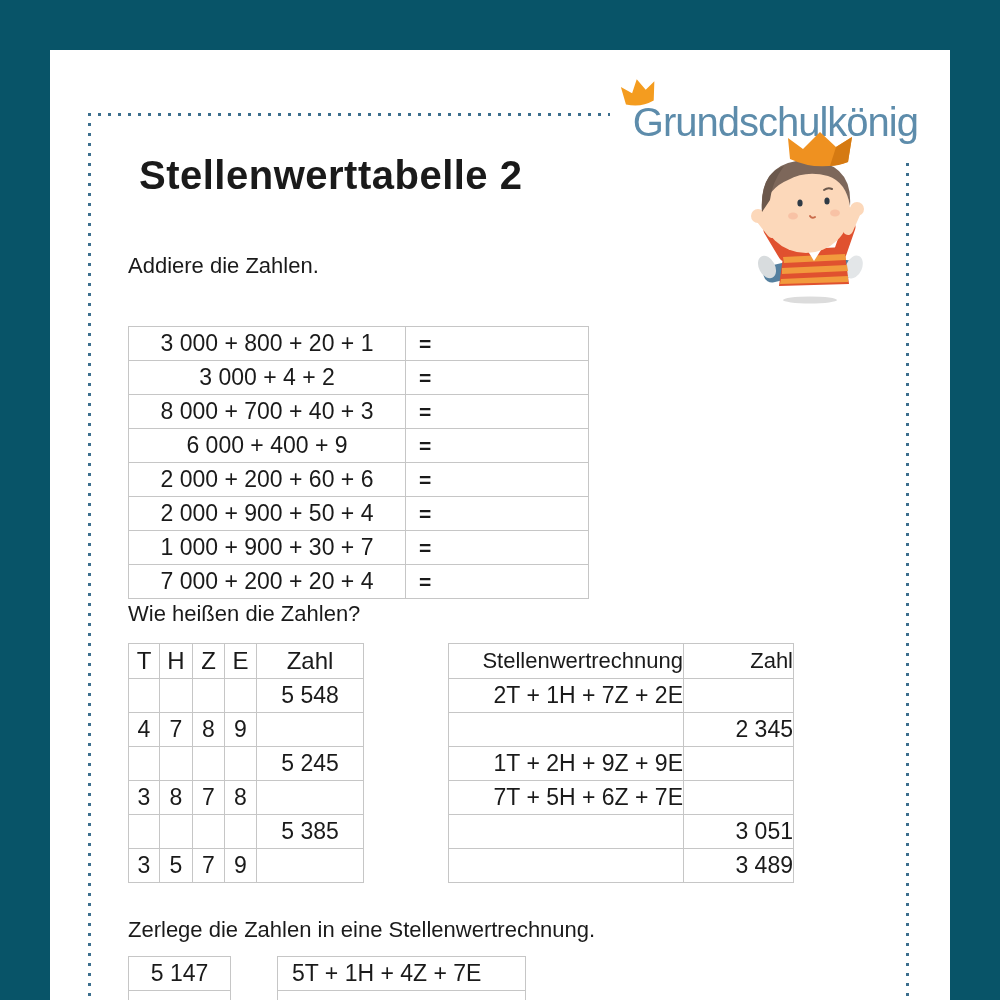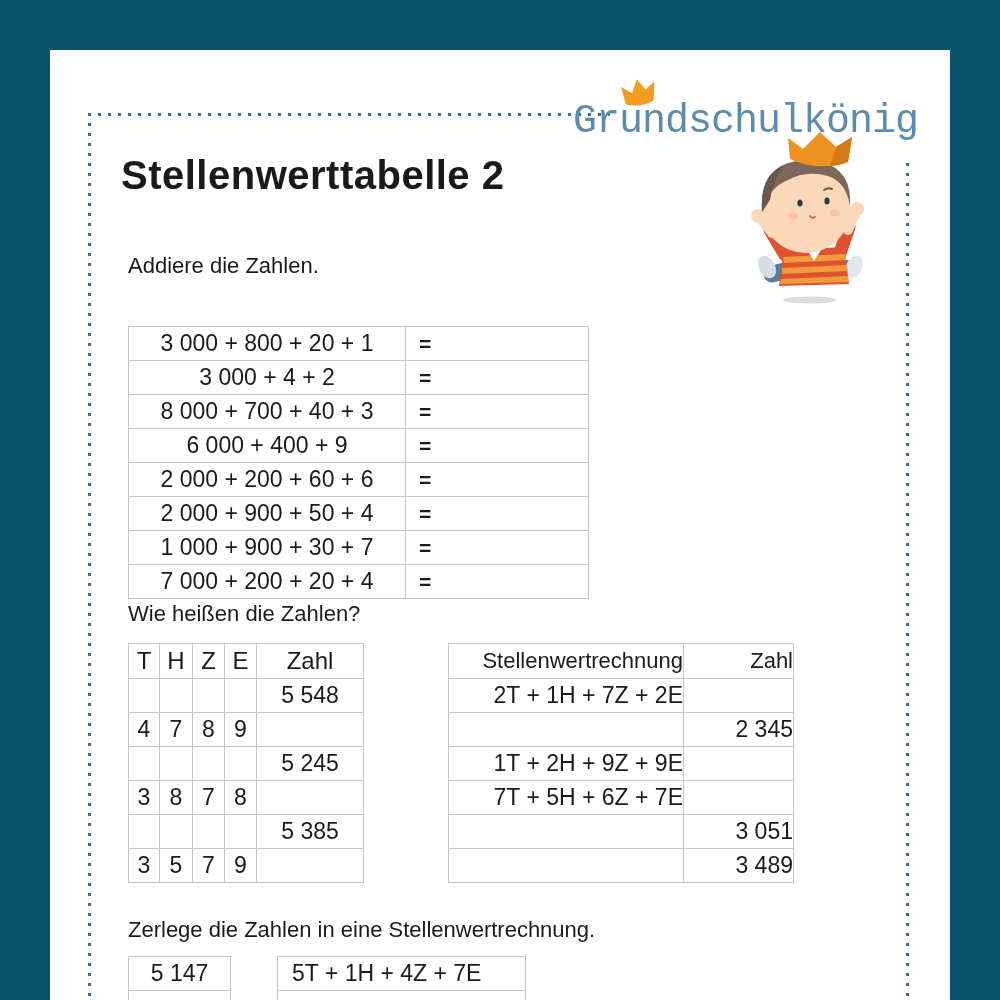--- a/index.html
+++ b/index.html
@@ -20,29 +20,29 @@
     background-image:repeating-linear-gradient(to right,#3c6f8e 0,#3c6f8e 3px,transparent 3px,transparent 10px);}
   .dots-v{position:absolute;width:3px;
     background-image:repeating-linear-gradient(to bottom,#3c6f8e 0,#3c6f8e 3px,transparent 3px,transparent 10px);}
   .dots-top{left:38px;top:63px;width:821px;}
   .dots-left{left:38px;top:63px;height:887px;}
   .dots-right{left:856px;top:63px;height:887px;}
 
   .logo-patch{position:absolute;left:560px;top:36px;width:320px;height:70px;background:#fff;}
   .logo-text{
     position:absolute;left:0;top:48px;width:868px;text-align:right;
-    font-family:Liberation Mono, monospace;
+    font-family:Liberation Sans, sans-serif;
     font-size:40px;line-height:48px;color:#5d8cab;letter-spacing:-1px;white-space:nowrap;
   }
   .logo-crown{position:absolute;left:570px;top:26px;width:38px;height:32px;}
 
   .mascot{position:absolute;left:698px;top:76px;width:155px;height:182px;}
 
   .title{
-    position:absolute;left:71px;top:102px;
+    position:absolute;left:89px;top:102px;
     font-size:40px;line-height:46px;font-weight:bold;letter-spacing:0.5px;
   }
   .instr{position:absolute;font-size:22px;line-height:26px;}
   .instr1{left:78px;top:203px;text-align:center;}
   .instr2{left:78px;top:551px;}
   .instr3{left:78px;top:867px;}
 
   table{border-collapse:collapse;table-layout:fixed;position:absolute;}
   td{border:1px solid #c6c6c6;font-size:23px;padding:0;overflow:hidden;white-space:nowrap;}
 

